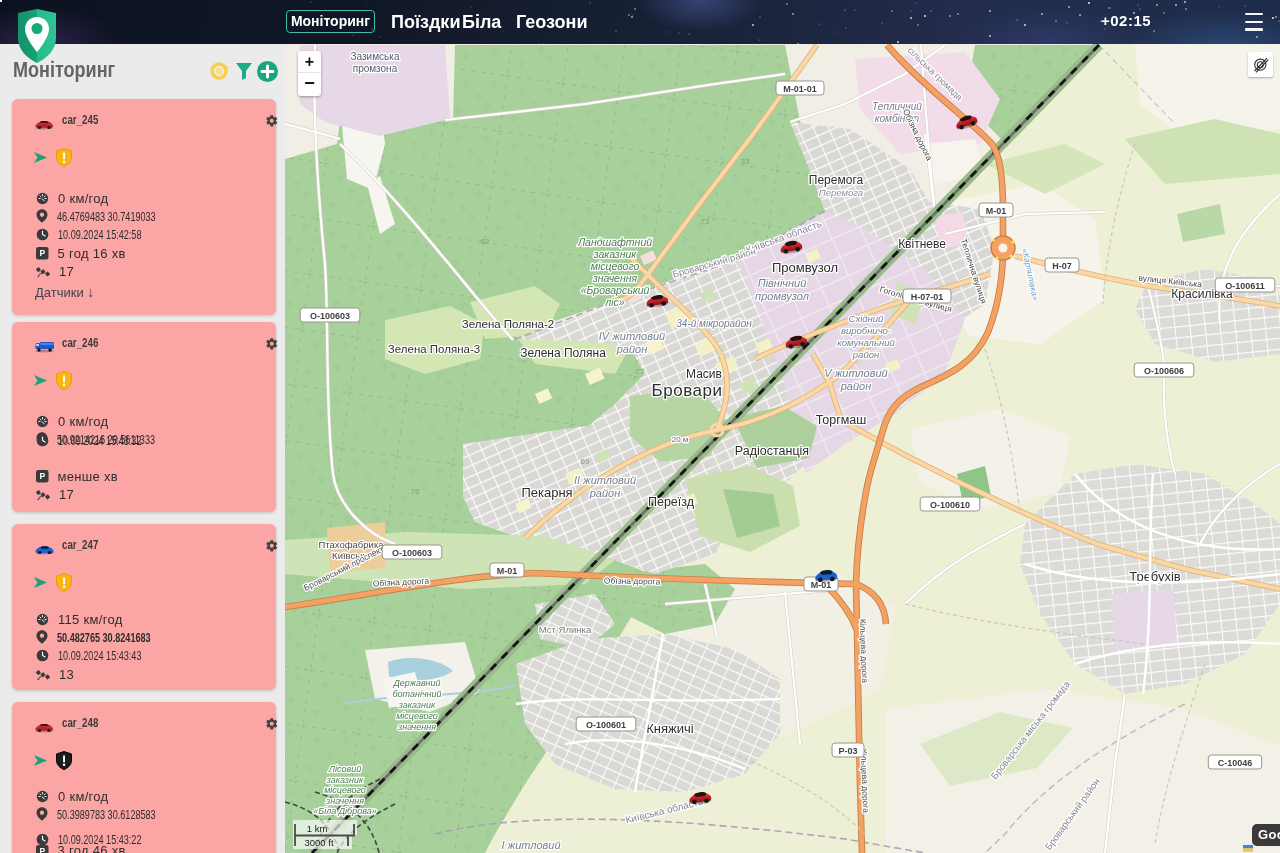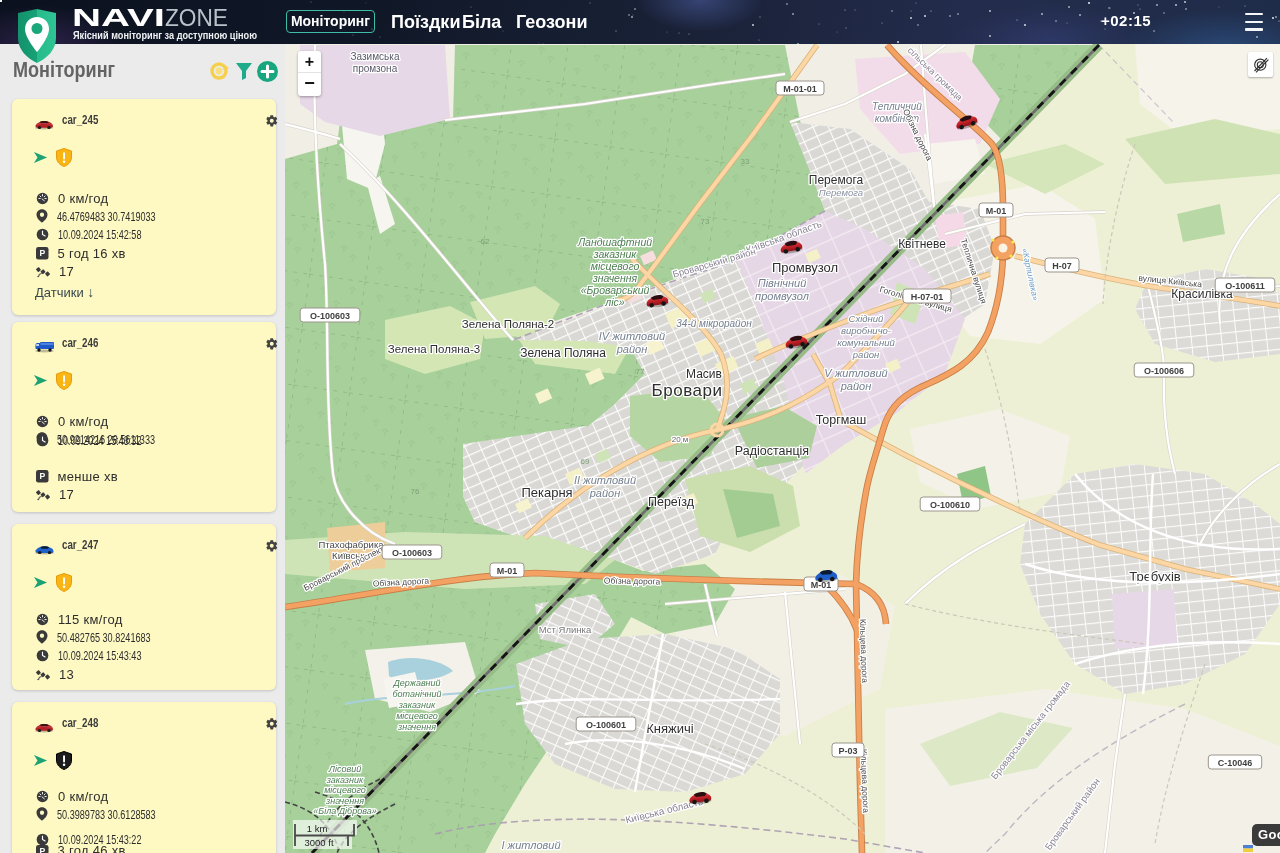--- a/index.html
+++ b/index.html
@@ -20,21 +20,21 @@
   .navitem { position:absolute; top:0; height:44px; line-height:44px; color:#fff; font-size:18px; font-weight:bold; z-index:40;}
   #nav-active { position:absolute; left:286px; top:10px; width:89px; height:23px; border:1px solid #3fbda9; border-radius:4px; color:#fff; font-size:14px; font-weight:bold; text-align:center; line-height:21px; z-index:40;}
   #clock { position:absolute; left:1101px; top:12px; color:#fff; font-size:15px; font-weight:bold; z-index:40; letter-spacing:.5px;}
   #burger { position:absolute; left:1245px; top:13px; z-index:40;}
   #burger div { width:18px; height:2.4px; background:#f4f6f8; border-radius:1px; margin-bottom:5.2px; }
 
   
   #side { position:absolute; left:0; top:44px; width:285px; height:809px; background:#ebebeb; z-index:10; }
   #side h1 { position:absolute; left:13px; top:13px; font-size:22px; font-weight:bold; color:#646464; transform:scaleX(.82); transform-origin:0 50%;}
   .hicon { position:absolute; top:17px; }
-  .card { position:absolute; left:12px; width:264px; background:#fef9c3; border-radius:6px; box-shadow:0 1px 3px rgba(0,0,0,.18); }
+  .card { position:absolute; left:12px; width:264px; background:#fca5a5; border-radius:6px; box-shadow:0 1px 3px rgba(0,0,0,.18); }
   .ctitle { position:absolute; left:50px; top:14px; font-size:12.5px; font-weight:bold; color:#3c3c3c; transform:scaleX(.78); transform-origin:0 50%; }
   .cgear  { position:absolute; left:253px; top:14px; }
   .ccar   { position:absolute; left:22px; top:17px; }
   .crow2  { position:absolute; left:21px; top:51px; }
   .cshield{ position:absolute; left:44px; top:49px; }
   .irow { position:absolute; left:24px; font-size:13px; color:#2d2d2d; letter-spacing:.3px; }
   .irow svg { vertical-align:-2px; margin-right:9px;}
   .sens { position:absolute; left:23px; font-size:13px; color:#37474f; }
 
   
@@ -71,27 +71,20 @@
         <stop offset="0" stop-color="#13916b"></stop>
           <stop offset="0.5" stop-color="#17a176"></stop>
         <stop offset="0.5" stop-color="#27bb8b"></stop>
           <stop offset="1" stop-color="#2fc493"></stop>
       </linearGradient>
     </defs>
     <path d="M20,1 L39,5 L39,30 C39,42 30,50 20,55 C10,50 1,42 1,30 L1,5 Z" fill="url(#shgrad)"></path>
     <path d="M20,9 C27,9 32,14 32,21 C32,30 20,44 20,44 C20,44 8,30 8,21 C8,14 13,9 20,9 Z" fill="#fff"></path>
     <circle cx="20" cy="20.5" r="5.5" fill="#1ba77c"></circle>
   </svg>
-  <div id="brand">
-    <svg width="232" height="42">
-      <text x="0" y="25" font-size="23.5" font-weight="bold" fill="#ffffff" textLength="93" lengthAdjust="spacingAndGlyphs" font-family="Liberation Sans, sans-serif">NAVI</text>
-      <text x="93" y="25" font-size="23.5" fill="#b9c2cb" textLength="63" lengthAdjust="spacingAndGlyphs" font-family="Liberation Sans, sans-serif">ZONE</text>
-      <text x="1" y="38" font-size="10.8" font-weight="bold" fill="#f0f3f5" textLength="184" lengthAdjust="spacingAndGlyphs" font-family="Liberation Sans, sans-serif">Якісний моніторинг за доступною ціною</text>
-    </svg>
-  </div>
 
   <div id="side">
     <h1>Моніторинг</h1>
     <svg class="hicon" style="left:209px;" width="20" height="20" viewBox="0 0 20 20">
       <circle cx="10" cy="10" r="7" fill="none" stroke="#f6d04d" stroke-width="3.4"></circle>
       <circle cx="10" cy="10" r="3.4" fill="#f9e07a"></circle>
       <path d="M15.5,4 L20,7 L14,9 Z" fill="#f6d04d"></path>
     </svg>
     <svg class="hicon" style="left:235px;" width="18" height="20" viewBox="0 0 18 20">
       <path d="M1,2 L17,2 L11,10 L11,17 L7,19 L7,10 Z" fill="#1faa8a"></path>
@@ -233,21 +226,21 @@
             <circle cx="12" cy="12" r="10.5" fill="#3a3a3a"></circle>
             <g stroke="#fff" stroke-width="1.7" stroke-linecap="round" fill="none">
               <path d="M12,4.6 L12,7.2"></path>
               <path d="M5.2,12 L7.6,12"></path>
               <path d="M16.4,12 L18.8,12"></path>
               <path d="M7.2,7.2 L8.9,8.9"></path>
               <path d="M16.8,7.2 L15.1,8.9"></path>
               <path d="M11.2,12.8 L15.4,16.2"></path>
             </g>
           </svg>115 км/год</div>
-  <div class="irow" style="top:106.2px;"><svg width="12" height="14" viewBox="0 0 24 28">
+  <div class="irow" style="top:106.2px;font-weight:bold;"><svg width="12" height="14" viewBox="0 0 24 28">
             <path fill="#3a3a3a" d="M12,0.5 C5.8,0.5 1,5.3 1,11.5 C1,20 12,27.5 12,27.5 C12,27.5 23,20 23,11.5 C23,5.3 18.2,0.5 12,0.5 Z M12,15.8 A4.3,4.3 0 1,1 12,7.2 A4.3,4.3 0 1,1 12,15.8 Z"></path>
           </svg><span style="display:inline-block;transform:scaleX(.7);transform-origin:0 60%;letter-spacing:0;">50.482765 30.8241683</span></div>
   <div class="irow" style="top:124.4px;"><svg width="13" height="13" viewBox="0 0 24 24">
             <circle cx="12" cy="12" r="10.8" fill="#3a3a3a"></circle>
             <path d="M12,5.5 L12,12 L16.8,14.8" stroke="#fff" stroke-width="2.1" fill="none" stroke-linecap="round"></path>
           </svg><span style="display:inline-block;transform:scaleX(.7);transform-origin:0 60%;letter-spacing:0;">10.09.2024 15:43:43</span></div>
   <div class="irow" style="top:142.6px;"><svg width="14" height="13" viewBox="0 0 26 24">
             <g fill="#3a3a3a">
               <rect x="1" y="5" width="7" height="7" rx="1" transform="rotate(-40 4.5 8.5)"></rect>
               <rect x="9.5" y="9" width="7" height="7" rx="1" transform="rotate(-40 13 12.5)"></rect>

